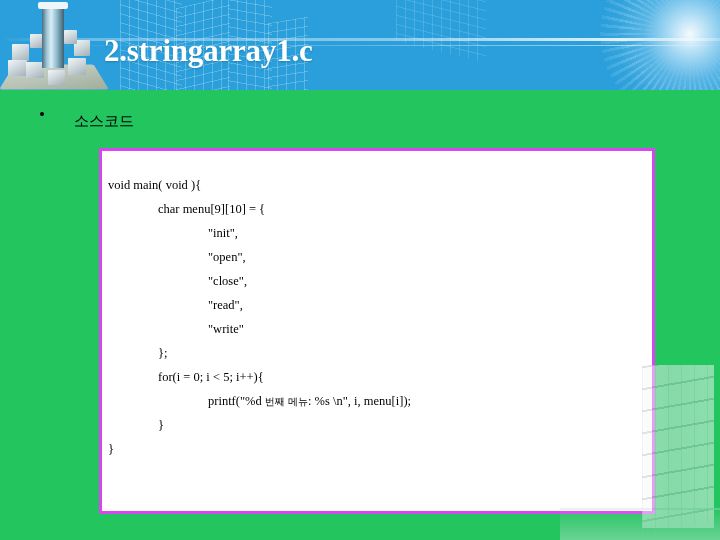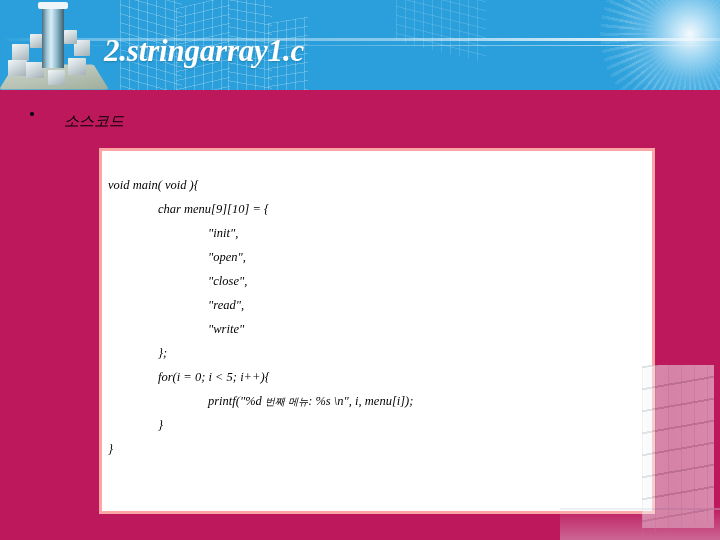--- a/index.html
+++ b/index.html
@@ -5,23 +5,22 @@
   html, body {
     margin: 0;
     padding: 0;
     background: #ffffff;
   }
   #slide {
     position: relative;
     width: 720px;
     height: 540px;
     overflow: hidden;
-    background: #be185d;
+    background: #22c55e;
     font-family: "Liberation Serif", serif;
-    font-style: italic;
   }
 
   
   #header {
     position: absolute;
     left: 0; top: 0;
     width: 720px; height: 90px;
     background: #2a9fdb;
     overflow: hidden;
   }
@@ -136,21 +135,21 @@
     font-weight: bold;
     color: #ffffff;
     letter-spacing: -0.2px;
     white-space: nowrap;
     text-shadow: 0 1px 2px rgba(16,90,130,0.45);
   }
 
   
   #bullet-row {
     position: absolute;
-    left: 30px; top: 112px;
+    left: 40px; top: 112px;
     display: flex;
     align-items: flex-start;
   }
   #bullet-dot {
     width: 4px; height: 4px;
     background: #000000;
     border-radius: 50%;
     margin-right: 30px;
     flex: none;
   }
@@ -159,21 +158,21 @@
     font-size: 15px;
     color: #000000;
     white-space: nowrap;
   }
 
   
   #code-box {
     position: absolute;
     left: 99px; top: 148px;
     width: 556px; height: 366px;
-    border: 3px solid #fca5a5;
+    border: 3px solid #d946ef;
     background: #ffffff;
     box-sizing: border-box;
     overflow: hidden;
   }
   #code-inner {
     position: absolute;
     left: 0; top: 0;
     width: 100%; height: 100%;
     padding: 22px 0 0 6px;
     box-sizing: border-box;

